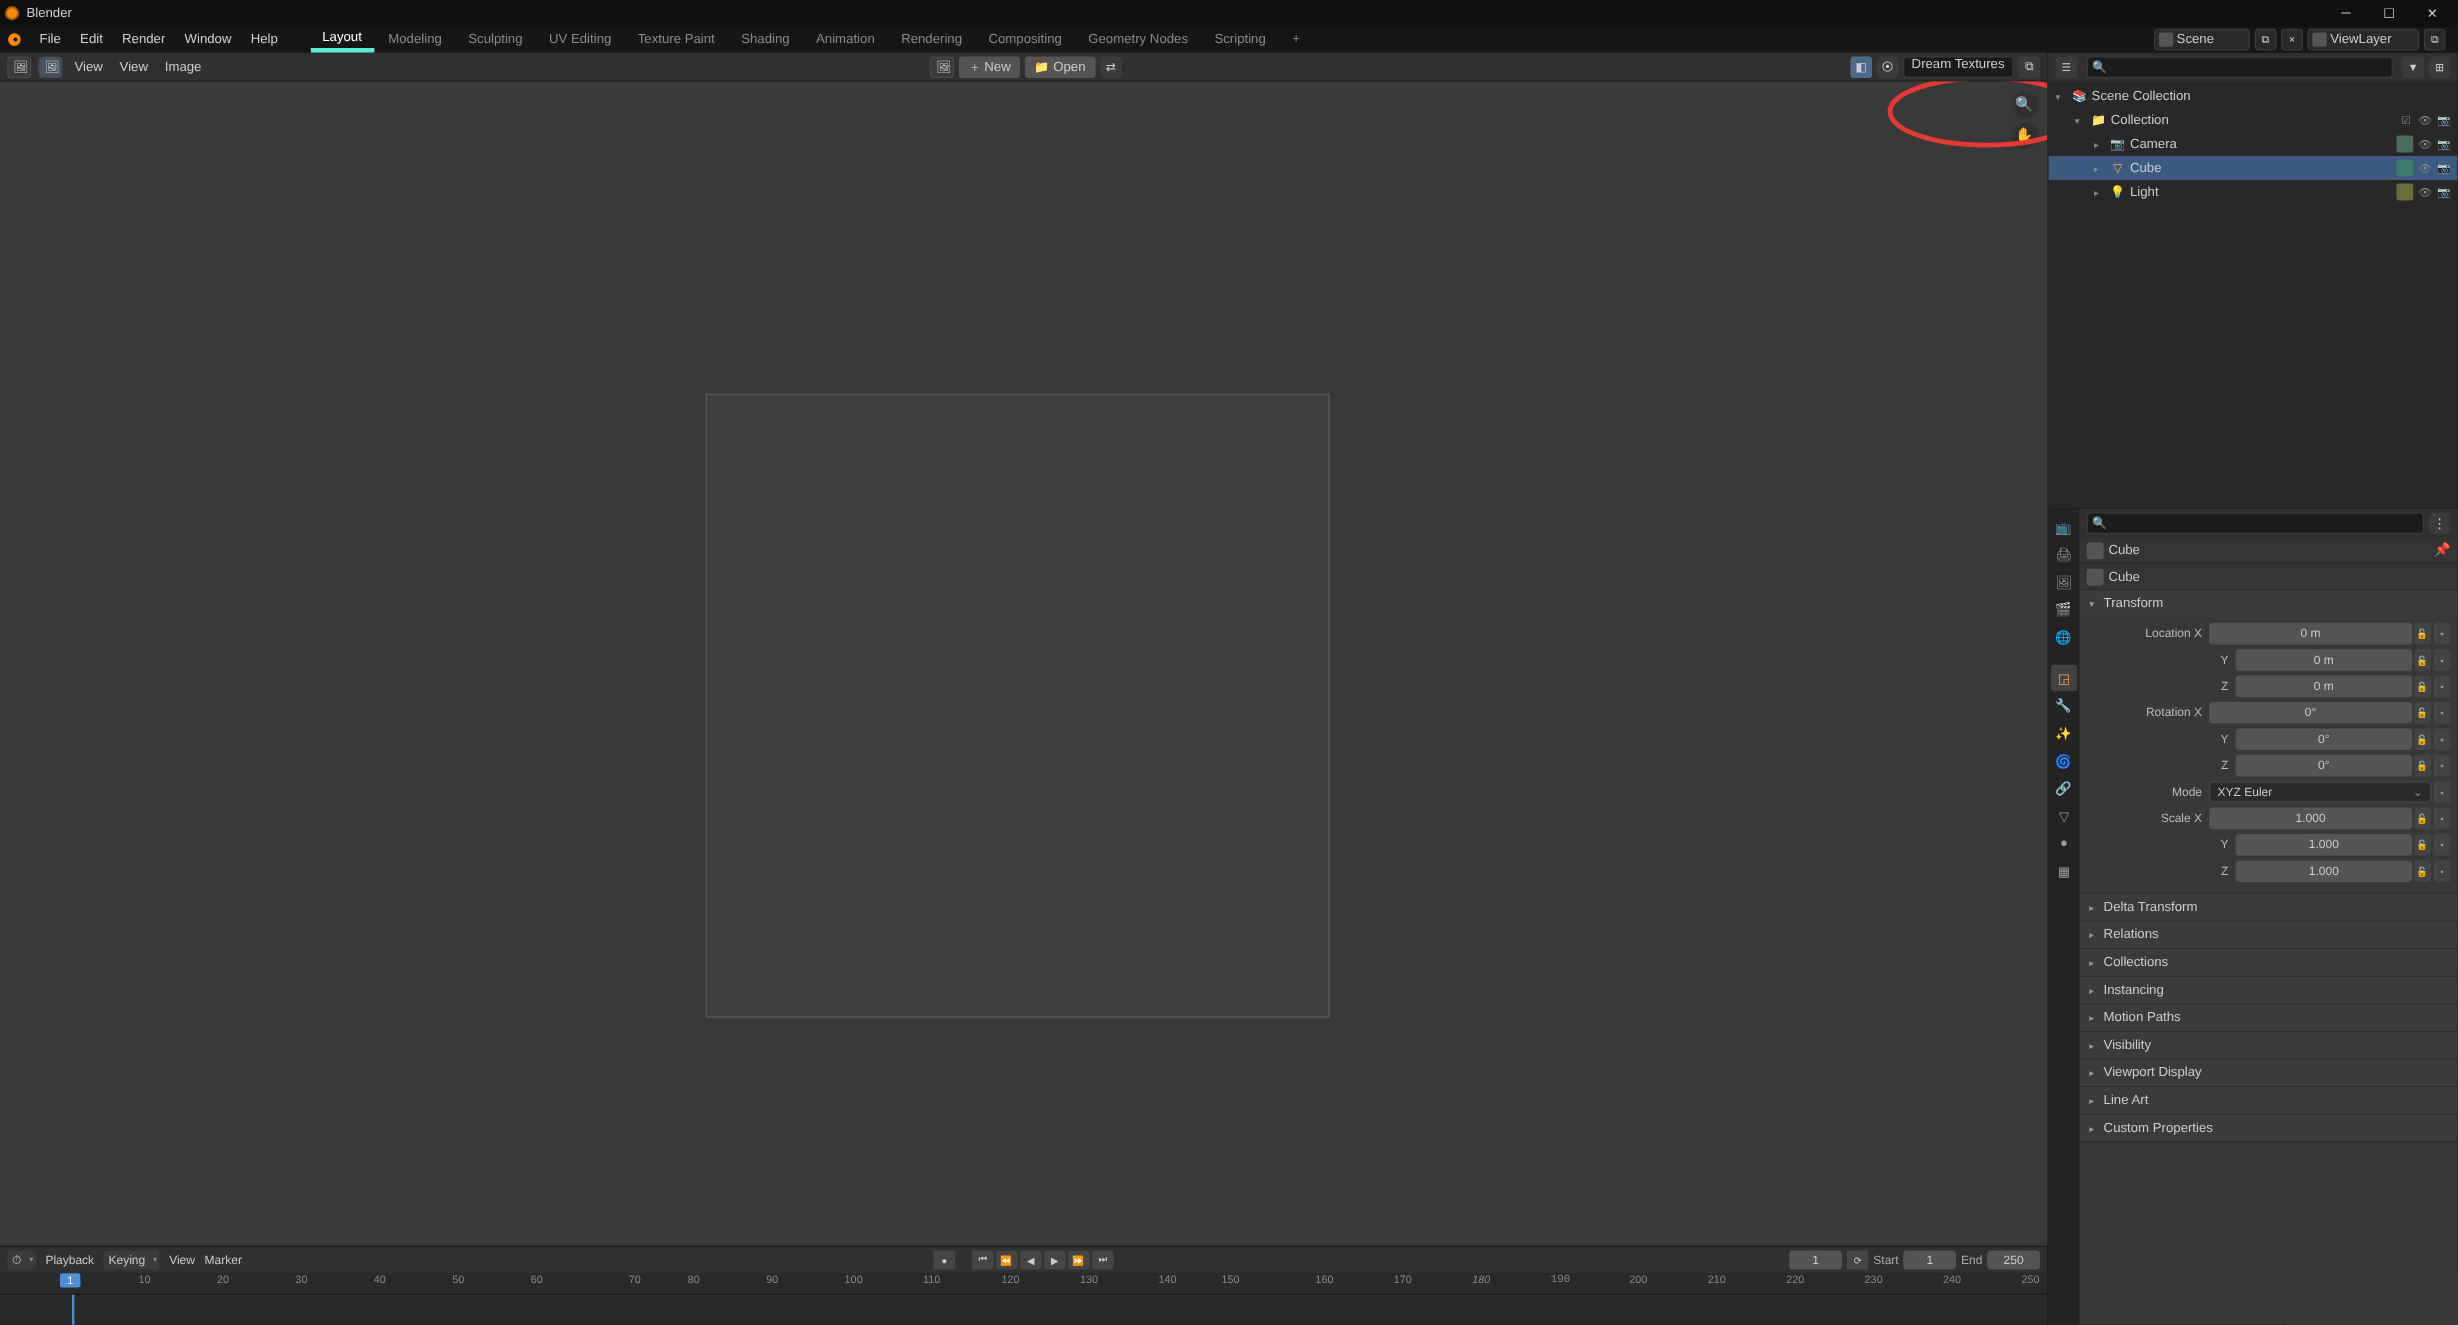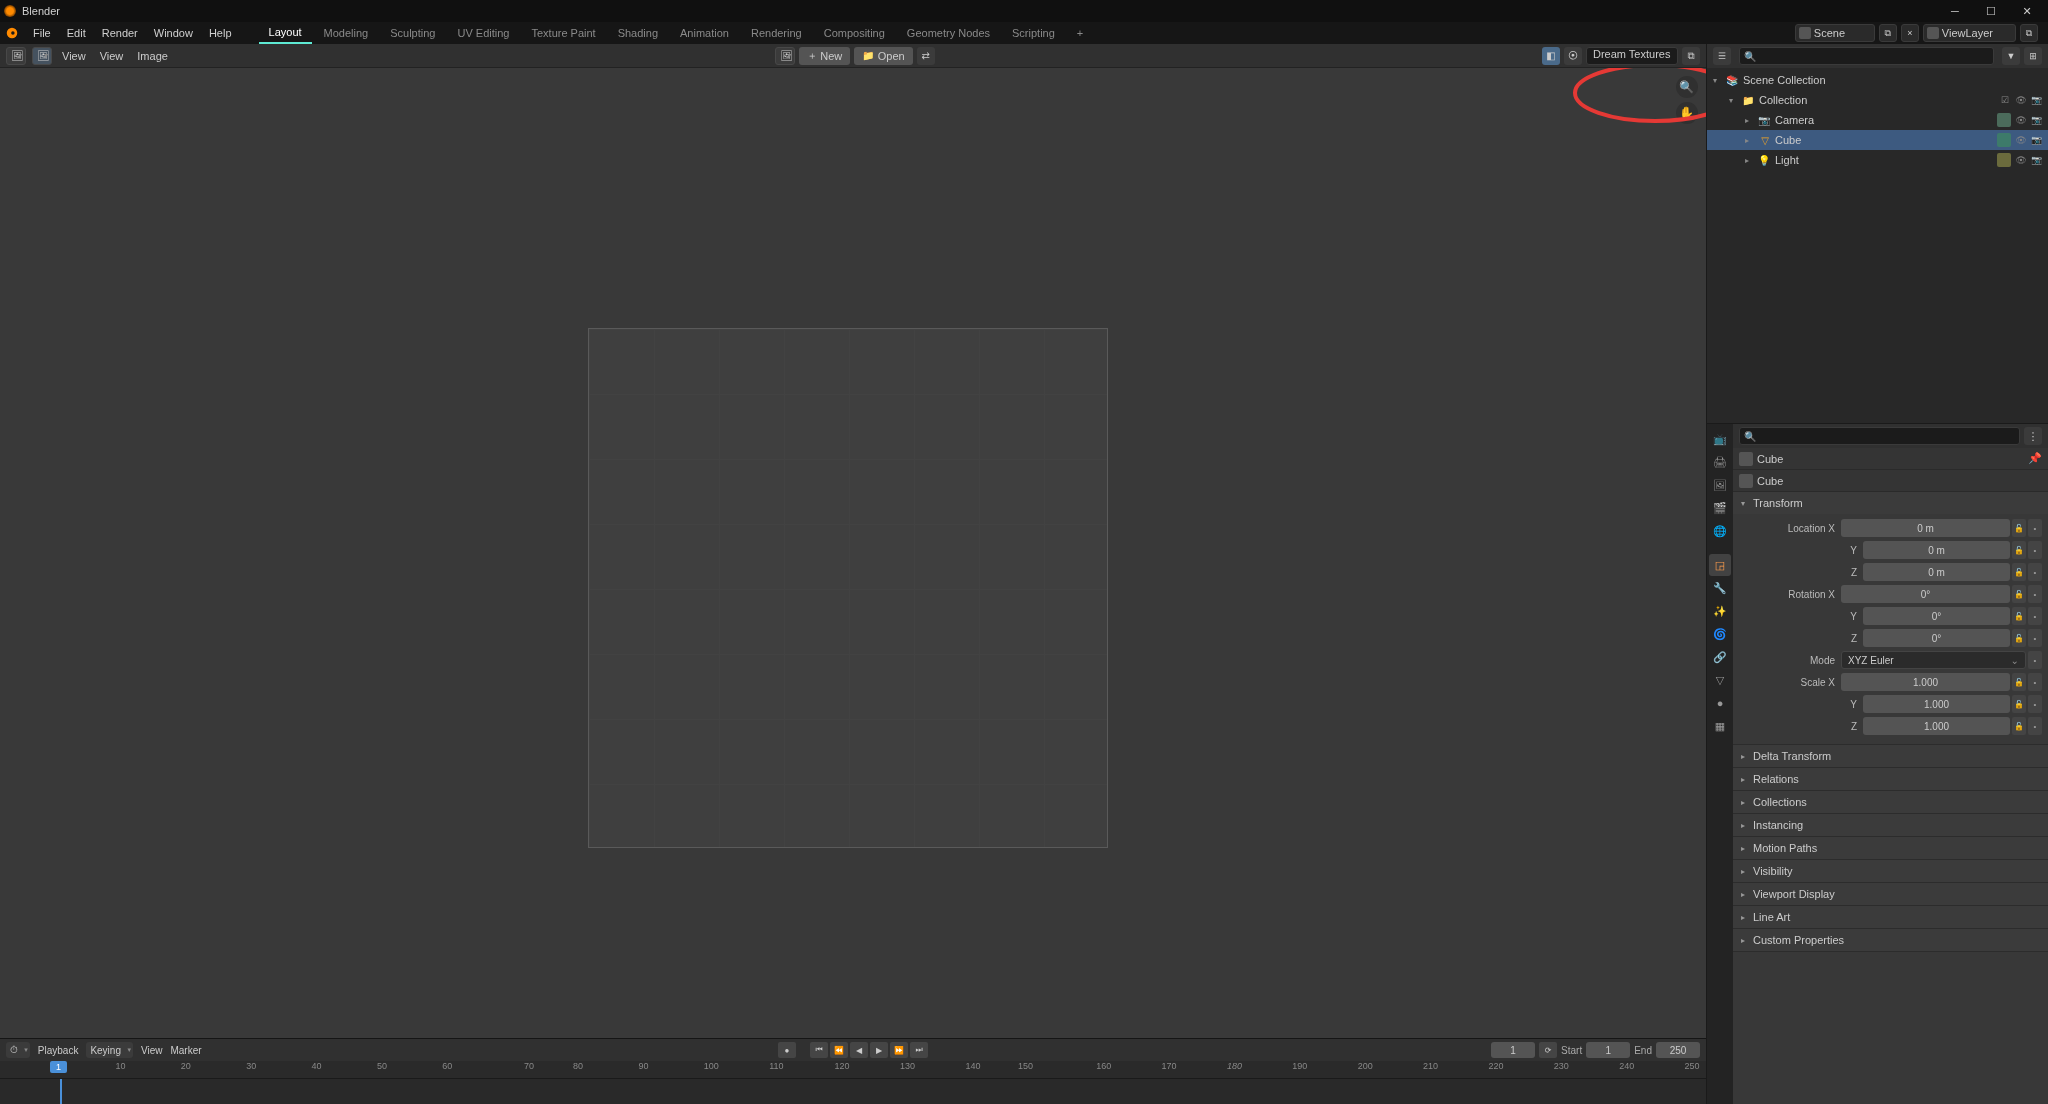--- a/index.html
+++ b/index.html
@@ -9,21 +9,21 @@
 .titlebar .logo{width:12px;height:12px;border-radius:50%;background:radial-gradient(#ff8a00 40%,#7a3f00 70%)}
 .titlebar .title{color:#d0d0d0}
 .titlebar .wctrl{margin-left:auto;display:flex;gap:2px}
 .titlebar .wbtn{width:34px;height:22px;display:flex;align-items:center;justify-content:center;color:#ccc}
 .menubar{height:22px;background:#161616;display:flex;align-items:center;padding:0 4px;gap:2px}
 .menubar .bicon{width:16px;height:16px;display:flex;align-items:center;justify-content:center;margin-right:4px}
 .menubar .bicon svg{width:14px;height:14px}
 .menubar .mitem{padding:0 7px;height:100%;display:flex;align-items:center;color:#d0d0d0}
 .menubar .spacer{width:16px}
 .menubar .tab{padding:0 10px;height:100%;display:flex;align-items:center;color:#8a8a8a}
-.menubar .tab.active{color:#fff;border-bottom:2px solid #5eead4}
+.menubar .tab.active{color:#fff;border-bottom:4px solid #5eead4}
 .menubar .scenegrp{margin-left:auto;display:flex;gap:4px;align-items:center;padding-right:6px}
 .menubar .scenefld{background:#2a2a2a;border:1px solid #3a3a3a;border-radius:3px;height:18px;display:flex;align-items:center;padding:0 22px 0 18px;position:relative;min-width:80px}
 .menubar .scenefld .pre{position:absolute;left:3px;width:12px;height:12px;background:#555;border-radius:2px}
 .menubar .sbtn{width:18px;height:18px;background:#2a2a2a;border:1px solid #3a3a3a;border-radius:3px;display:flex;align-items:center;justify-content:center;font-size:9px}
 .body{flex:1;display:flex;min-height:0}
 .leftcol{flex:1;display:flex;flex-direction:column;min-width:0}
 .imgeditor{flex:1;background:#393939;position:relative;display:flex;flex-direction:column}
 .iehdr{height:24px;background:#303030;border-bottom:1px solid #222;display:flex;align-items:center;padding:0 6px;gap:6px}
 .iehdr .drop{height:18px;background:#3b3b3b;border:1px solid #484848;border-radius:3px;display:flex;align-items:center;padding:0 14px 0 4px;position:relative;font-size:10px}
 .iehdr .drop::after{content:"▾";position:absolute;right:3px;font-size:8px;color:#888}
@@ -231,21 +231,21 @@
             <span class="tick" style="left: 638.462px;">90</span>
             <span class="tick" style="left: 703.846px;">100</span>
             <span class="tick" style="left: 769.231px;">110</span>
             <span class="tick" style="left: 834.615px;">120</span>
             <span class="tick" style="left: 900px;">130</span>
             <span class="tick" style="left: 965.385px;">140</span>
             <span class="tick" style="left: 1018px; text-align: center;">150</span>
             <span class="tick" style="left: 1096.15px;">160</span>
             <span class="tick" style="left: 1161.54px;">170</span>
             <span class="tick" style="left: 1226.92px; font-style: italic;">180</span>
-            <span class="tick" style="left: 1292.31px;">190</span>
+            <span class="tick" style="left: 1292.31px; font-family: Liberation Mono, monospace;">190</span>
             <span class="tick" style="left: 1357.69px;">200</span>
             <span class="tick" style="left: 1423.08px;">210</span>
             <span class="tick" style="left: 1488.46px;">220</span>
             <span class="tick" style="left: 1553.85px;">230</span>
             <span class="tick" style="left: 1619.23px;">240</span>
             <span class="tick" style="left: 1684.62px;">250</span>
           </div>
         <div class="tltrack">
           <div class="playhead" data-frame="1"></div>
         </div>

